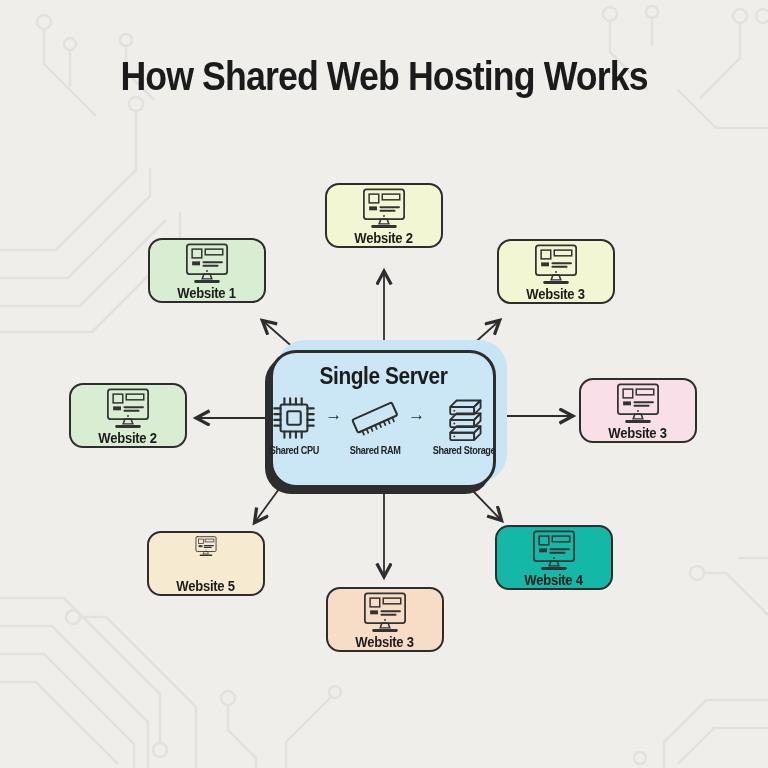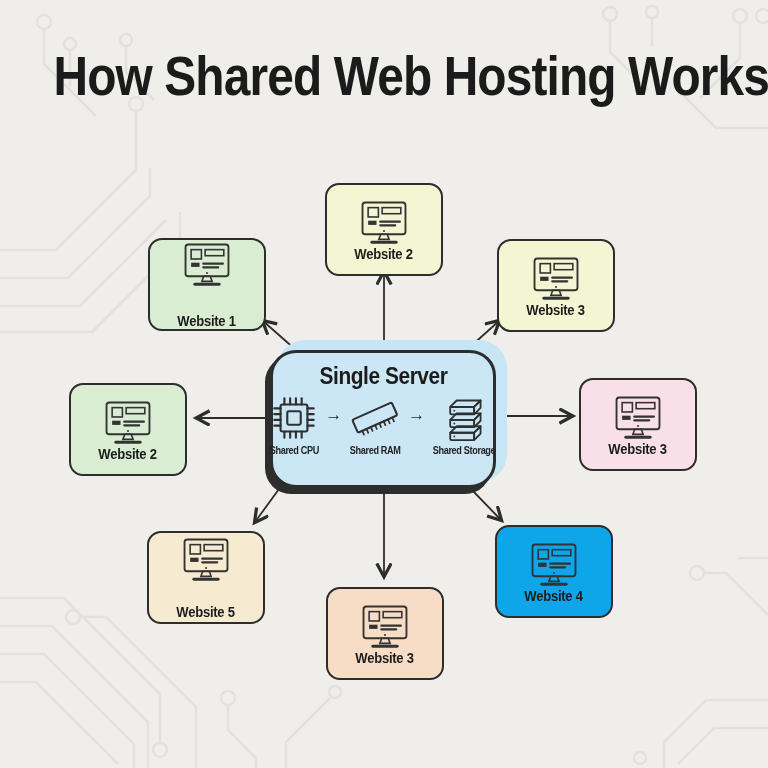--- a/index.html
+++ b/index.html
@@ -8,21 +8,21 @@
 
   .stage { position:relative; width:768px; height:768px; background:#efeeeb; }
 
   svg.circuit { position:absolute; left:0; top:0; z-index:0; }
   svg.arrows  { position:absolute; left:0; top:0; z-index:1; }
 
   .cond { display:inline-block; transform:scaleX(.87); transform-origin:center; white-space:nowrap; }
 
   h1.title {
     position:absolute; top:52px; left:0; width:768px; z-index:2;
-    text-align:center; font-size:55px; font-weight:800; color:#1b1b1b;
+    text-align:center; font-size:41px; font-weight:800; color:#1b1b1b;
     letter-spacing:-1px; line-height:48px;
   }
 
   
   .server {
     position:absolute; left:270px; top:350px; width:226px; height:138px; z-index:3;
     background:#cbe7f5; border:3px solid #2d2d2d; border-radius:26px;
     box-shadow: -5px 6px 0 0 #2d2d2d, 9px -8px 0 2px #c7e5f4;
     display:flex; flex-direction:column; align-items:center; padding-top:9px;
   }
@@ -37,21 +37,21 @@
     font-size:10.5px; font-weight:700; color:#222; letter-spacing:-0.4px;
     margin-top:2px;
   }
   .comp-arrow {
     font-size:17px; font-weight:700; color:#2d2d2d;
     align-self:center; margin-bottom:22px; line-height:1;
   }
 
   
   .site-box {
-    position:absolute; width:118px; height:93px; z-index:3;
+    position:absolute; width:118px; height:65px; z-index:3;
     border:2.5px solid #2d2d2d; border-radius:14px;
     display:flex; flex-direction:column; align-items:center; justify-content:center;
     padding-top:3px;
   }
   .site-label { font-size:15px; font-weight:800; color:#1c1c1c; letter-spacing:-0.3px; margin-top:-1px; }
   .pos-top          { left:325px; top:183px; }
   .pos-top-left     { left:148px; top:238px; }
   .pos-top-right    { left:497px; top:239px; }
   .pos-left         { left:69px;  top:383px; }
   .pos-right        { left:579px; top:378px; }
@@ -259,20 +259,20 @@
         <use href="#sym-monitor"></use>
       </svg>
     <span class="site-label cond">Website 5</span>
   </div>
   <div class="site-box pos-bottom" style="background: rgb(247, 220, 198);">
     <svg width="56" height="45">
         <use href="#sym-monitor"></use>
       </svg>
     <span class="site-label cond">Website 3</span>
   </div>
-  <div class="site-box pos-bottom-right" style="background: #0ea5e9; text-align: center;">
+  <div class="site-box pos-bottom-right" style="background: #14b8a6; text-align: center;">
     <svg width="56" height="45">
         <use href="#sym-monitor"></use>
       </svg>
     <span class="site-label cond">Website 4</span>
   </div>
 
 </div>
 
 </body></html>

